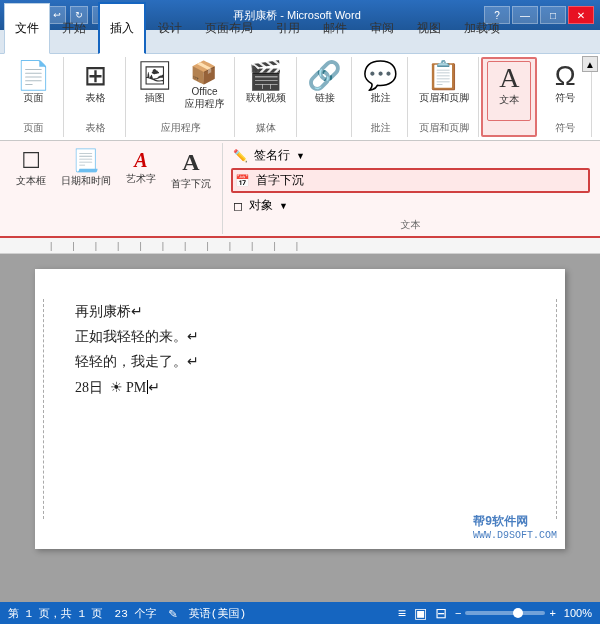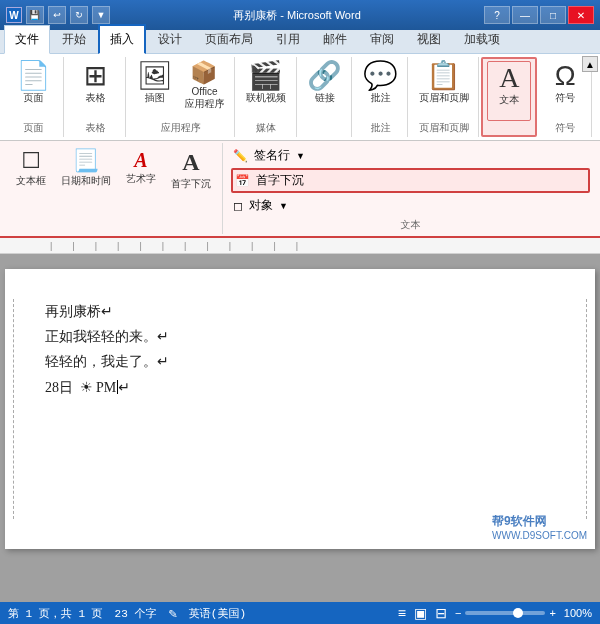--- a/index.html
+++ b/index.html
@@ -27,21 +27,21 @@
     
     .ribbon-tabs {
       height: 24px;
       background: #dce6f0;
       display: flex;
       align-items: flex-end;
       padding: 0 4px;
       border-bottom: 1px solid #b8cfe4;
     }
     .ribbon-tab {
-      padding: 5px 10px;
+      padding: 16px 10px;
       font-size: 12px;
       cursor: pointer;
       color: #333;
       border: 1px solid transparent;
       border-bottom: none;
       margin-right: 1px;
       background: transparent;
     }
     .ribbon-tab.active {
       background: white;
@@ -165,38 +165,38 @@
       flex: 1;
       display: flex;
       flex-direction: column;
       align-items: center;
       padding: 15px 0;
       overflow: hidden;
       height: 310px;
     }
     .doc-page {
       background: white;
-      width: 590px;
+      width: 530px;
       min-height: 280px;
       padding: 30px 40px;
       box-shadow: 2px 2px 6px rgba(0,0,0,0.3);
       position: relative;
     }
     .doc-content { font-size: 14px; color: #222; line-height: 1.8; font-family: 'SimSun', '宋体', serif; }
     .doc-line { display: flex; align-items: center; }
     .cursor { display: inline-block; width: 1px; height: 14px; background: #000; margin-left: 1px; }
 
     
     .watermark {
       position: absolute;
       bottom: 8px;
       right: 8px;
       font-size: 11px;
       color: #4a7fc1;
-      font-family: Liberation Sans, sans-serif;
+      font-family: Liberation Mono, monospace;
       margin-top: 36px;
     }
     .watermark-top { font-size: 12px; font-weight: bold; }
     .watermark-url { font-size: 10px; }
 
     
     .status-bar {
       height: 22px;
       background: #1565c0;
       display: flex;

